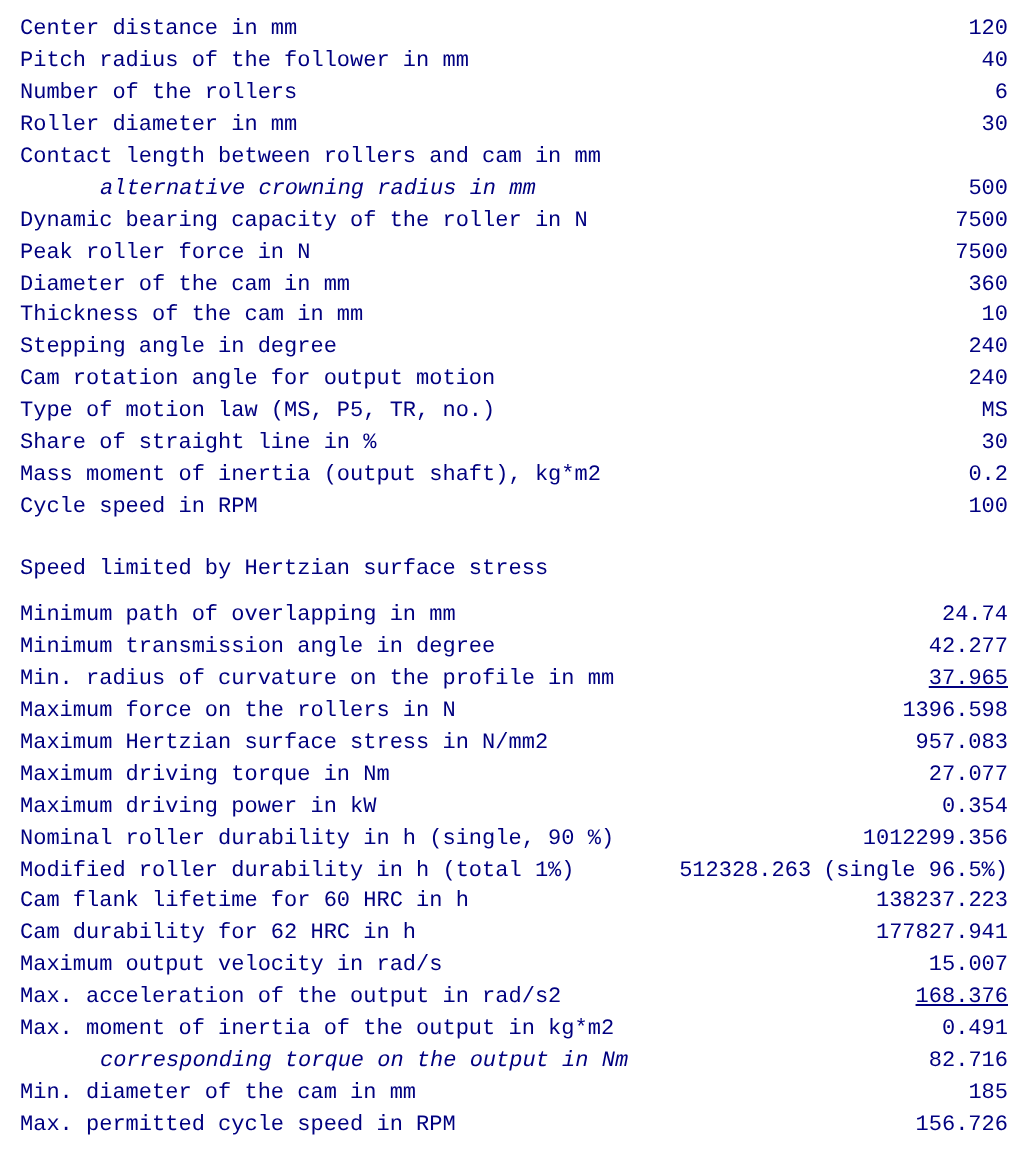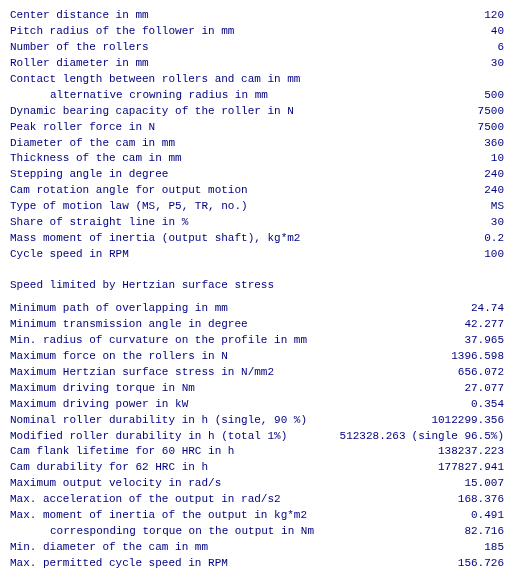--- a/index.html
+++ b/index.html
@@ -35,20 +35,21 @@
     }
     .section-gap {
       height: 10px;
     }
     .section-header {
       margin: 6px 0 6px 0;
       font-weight: normal;
     }
     .indent {
       padding-left: 40px;
+      font-style: italic;
     }
   </style>
 </head>
 <body>
 
 <div>
   <div class="data-table">
 
   <div class="data-row">
         <span class="label">Center distance in mm</span>
@@ -127,34 +128,34 @@
         </span>
       </div>
       <div class="data-row">
         <span class="label">Minimum transmission angle in degree</span>
         <span style="display: flex; align-items: flex-start; white-space: nowrap;">
           <span class="value">42.277</span>
         </span>
       </div>
       <div class="data-row">
         <span class="label">Min. radius of curvature on the profile in mm</span>
-        <span style="display: flex; align-items: flex-start; white-space: nowrap;">
+        <span style="display: flex; align-items: flex-start; white-space: nowrap; text-decoration: underline;">
           <span class="value">37.965</span>
         </span>
       </div>
       <div class="data-row">
         <span class="label">Maximum force on the rollers in N</span>
         <span style="display: flex; align-items: center; white-space: nowrap;">
           <span class="value">1396.598</span>
         </span>
       </div>
       <div class="data-row">
         <span class="label">Maximum Hertzian surface stress in N/mm2</span>
         <span style="display: flex; align-items: center; white-space: nowrap;">
-          <span class="value">656.072</span>
+          <span class="value">957.083</span>
         </span>
       </div>
       <div class="data-row">
         <span class="label">Maximum driving torque in Nm</span>
         <span style="display: flex; align-items: center; white-space: nowrap;">
           <span class="value">27.077</span>
         </span>
       </div>
       <div class="data-row">
         <span class="label">Maximum driving power in kW</span>
@@ -188,21 +189,21 @@
         </span>
       </div>
       <div class="data-row">
         <span class="label">Maximum output velocity in rad/s</span>
         <span style="display: flex; align-items: flex-start; white-space: nowrap; font-family: Liberation Mono, monospace;">
           <span class="value">15.007</span>
         </span>
       </div>
       <div class="data-row">
         <span class="label">Max. acceleration of the output in rad/s2</span>
-        <span style="display: flex; align-items: flex-end; white-space: nowrap;">
+        <span style="display: flex; align-items: flex-end; white-space: nowrap; text-decoration: underline;">
           <span class="value">168.376</span>
         </span>
       </div>
       <div class="data-row">
         <span class="label">Max. moment of inertia of the output in kg*m2</span>
         <span style="display: flex; align-items: center; white-space: nowrap;">
           <span class="value">0.491</span>
         </span>
       </div>
       <div class="data-row">

